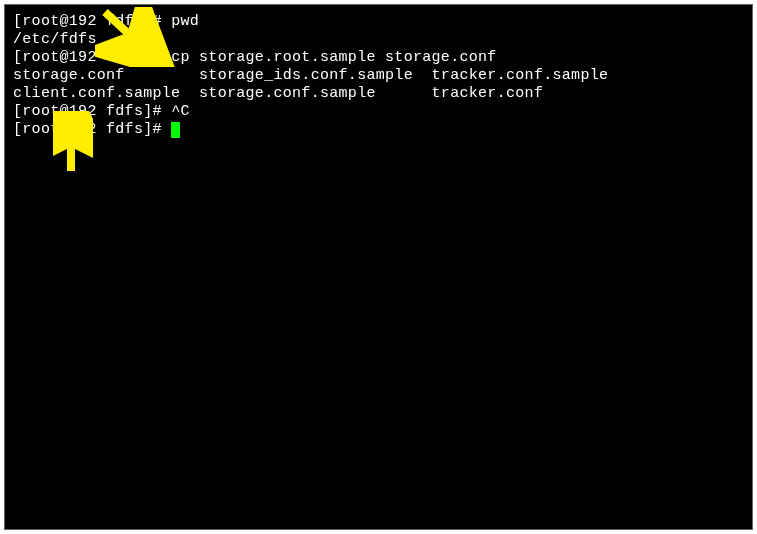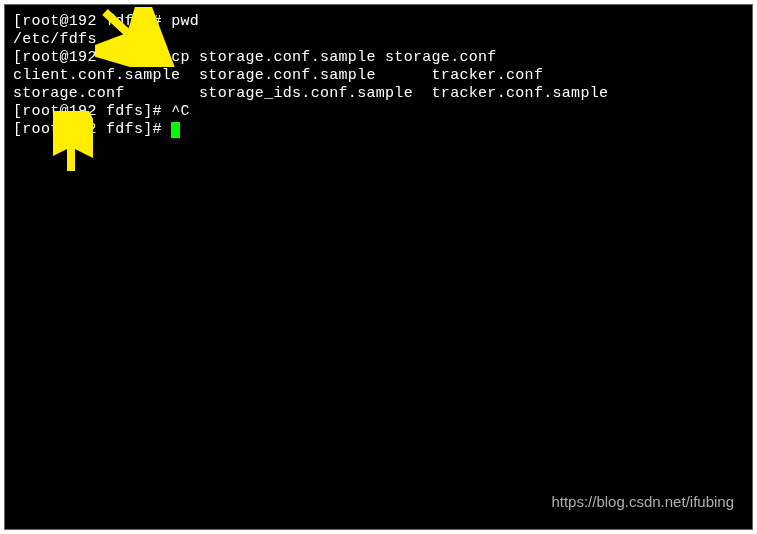--- a/index.html
+++ b/index.html
@@ -63,23 +63,23 @@
       left: 48px;
       pointer-events: none;
     }
   </style>
 </head>
 <body>
 
 <div class="terminal">
   <div class="line"><span class="prompt">[root@192 fdfs]# </span><span>pwd</span></div>
   <div class="line"><span>/etc/fdfs</span></div>
-  <div class="line"><span class="prompt">[root@192 fdfs]# </span><span>cp storage.conf.sample storage.conf</span></div>
+  <div class="line"><span class="prompt">[root@192 fdfs]# </span><span>cp storage.root.sample storage.conf</span></div>
+  <div class="line"><span>storage.conf        storage_ids.conf.sample  tracker.conf.sample</span></div>
   <div class="line"><span>client.conf.sample  storage.conf.sample      tracker.conf</span></div>
-  <div class="line"><span>storage.conf        storage_ids.conf.sample  tracker.conf.sample</span></div>
   <div class="line"><span class="prompt">[root@192 fdfs]# </span><span>^C</span></div>
   <div class="line"><span class="prompt">[root@192 fdfs]# </span><span class="cursor"></span></div>
 
   <svg class="arrow1" width="80" height="60">
     <defs>
       <marker id="ah1" markerWidth="12" markerHeight="12" refX="6" refY="6" orient="auto">
         <path d="M0,0 L12,6 L0,12 L3,6 Z" fill="#ffee00"></path>
       </marker>
     </defs>
     <line x1="10" y1="5" x2="50" y2="42" stroke="#ffee00" stroke-width="8" marker-end="url(#ah1)"></line>
@@ -87,14 +87,13 @@
 
   <svg class="arrow2" width="40" height="70">
     <defs>
       <marker id="ah2" markerWidth="12" markerHeight="12" refX="6" refY="6" orient="auto">
         <path d="M0,0 L12,6 L0,12 L3,6 Z" fill="#ffee00"></path>
       </marker>
     </defs>
     <line x1="18" y1="60" x2="18" y2="12" stroke="#ffee00" stroke-width="8" marker-end="url(#ah2)"></line>
   </svg>
 
-  <div class="watermark">https://blog.csdn.net/ifubing</div>
 </div>
 
 </body></html>

